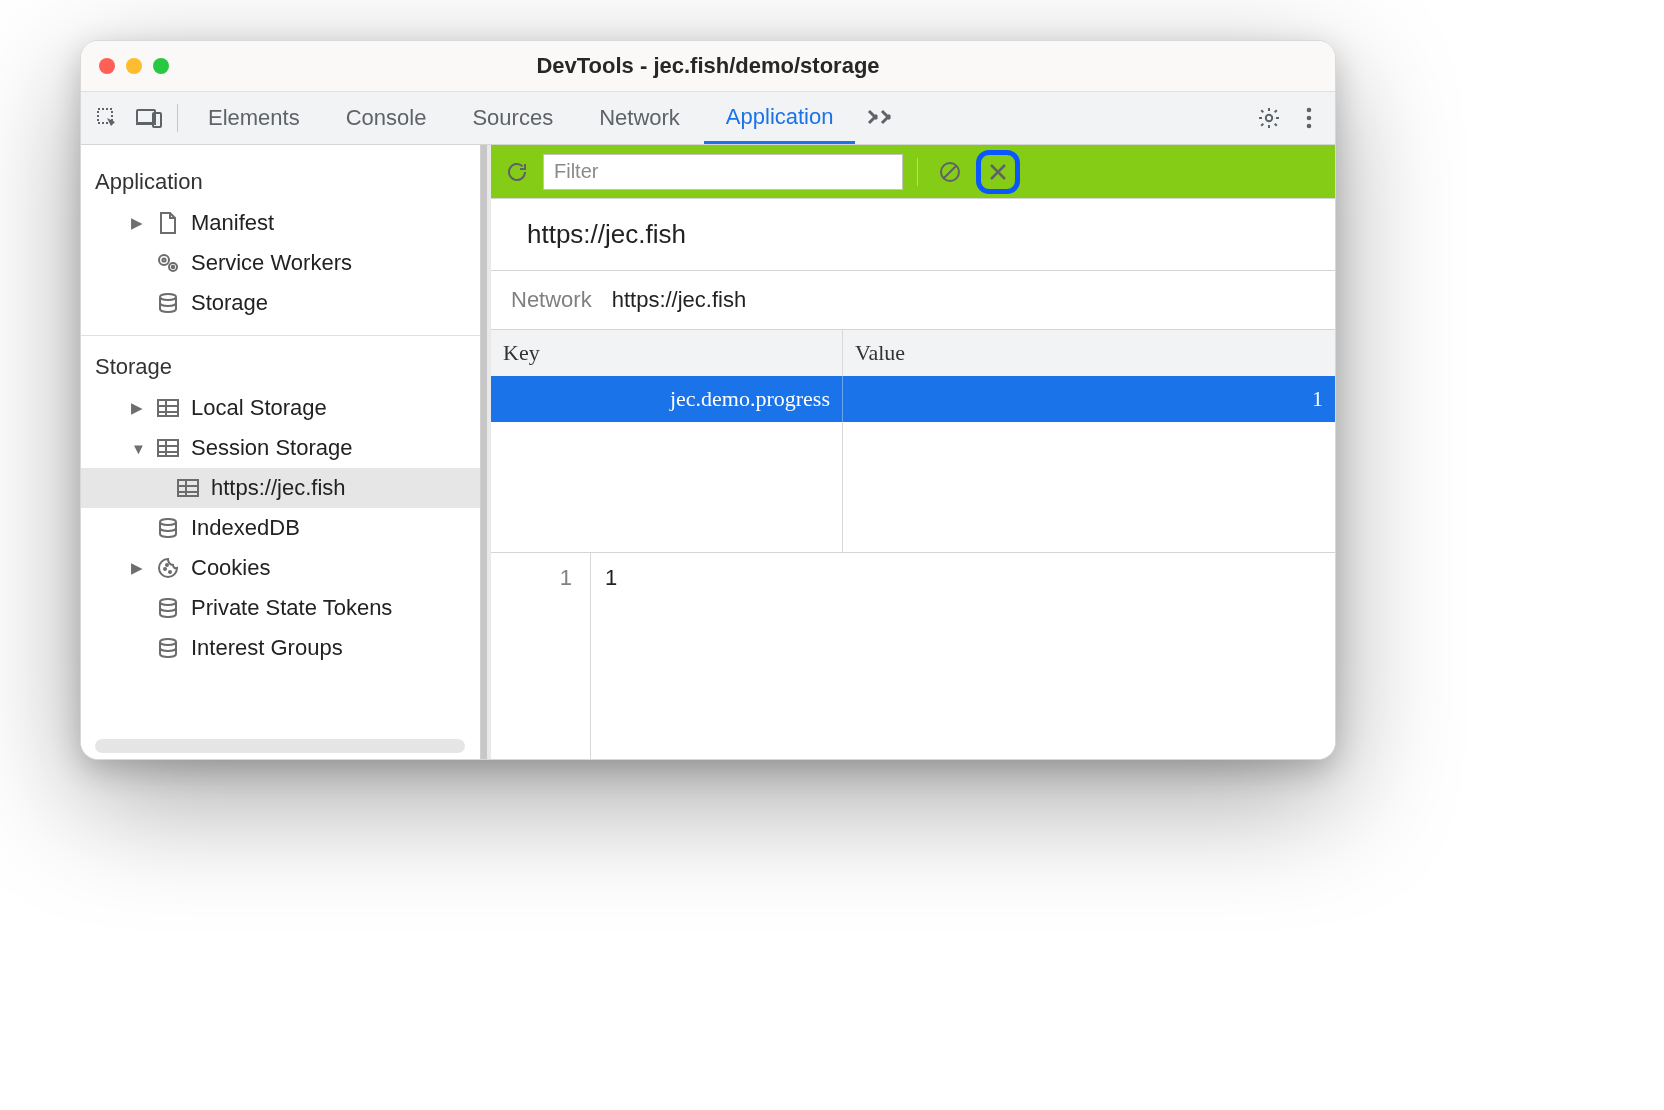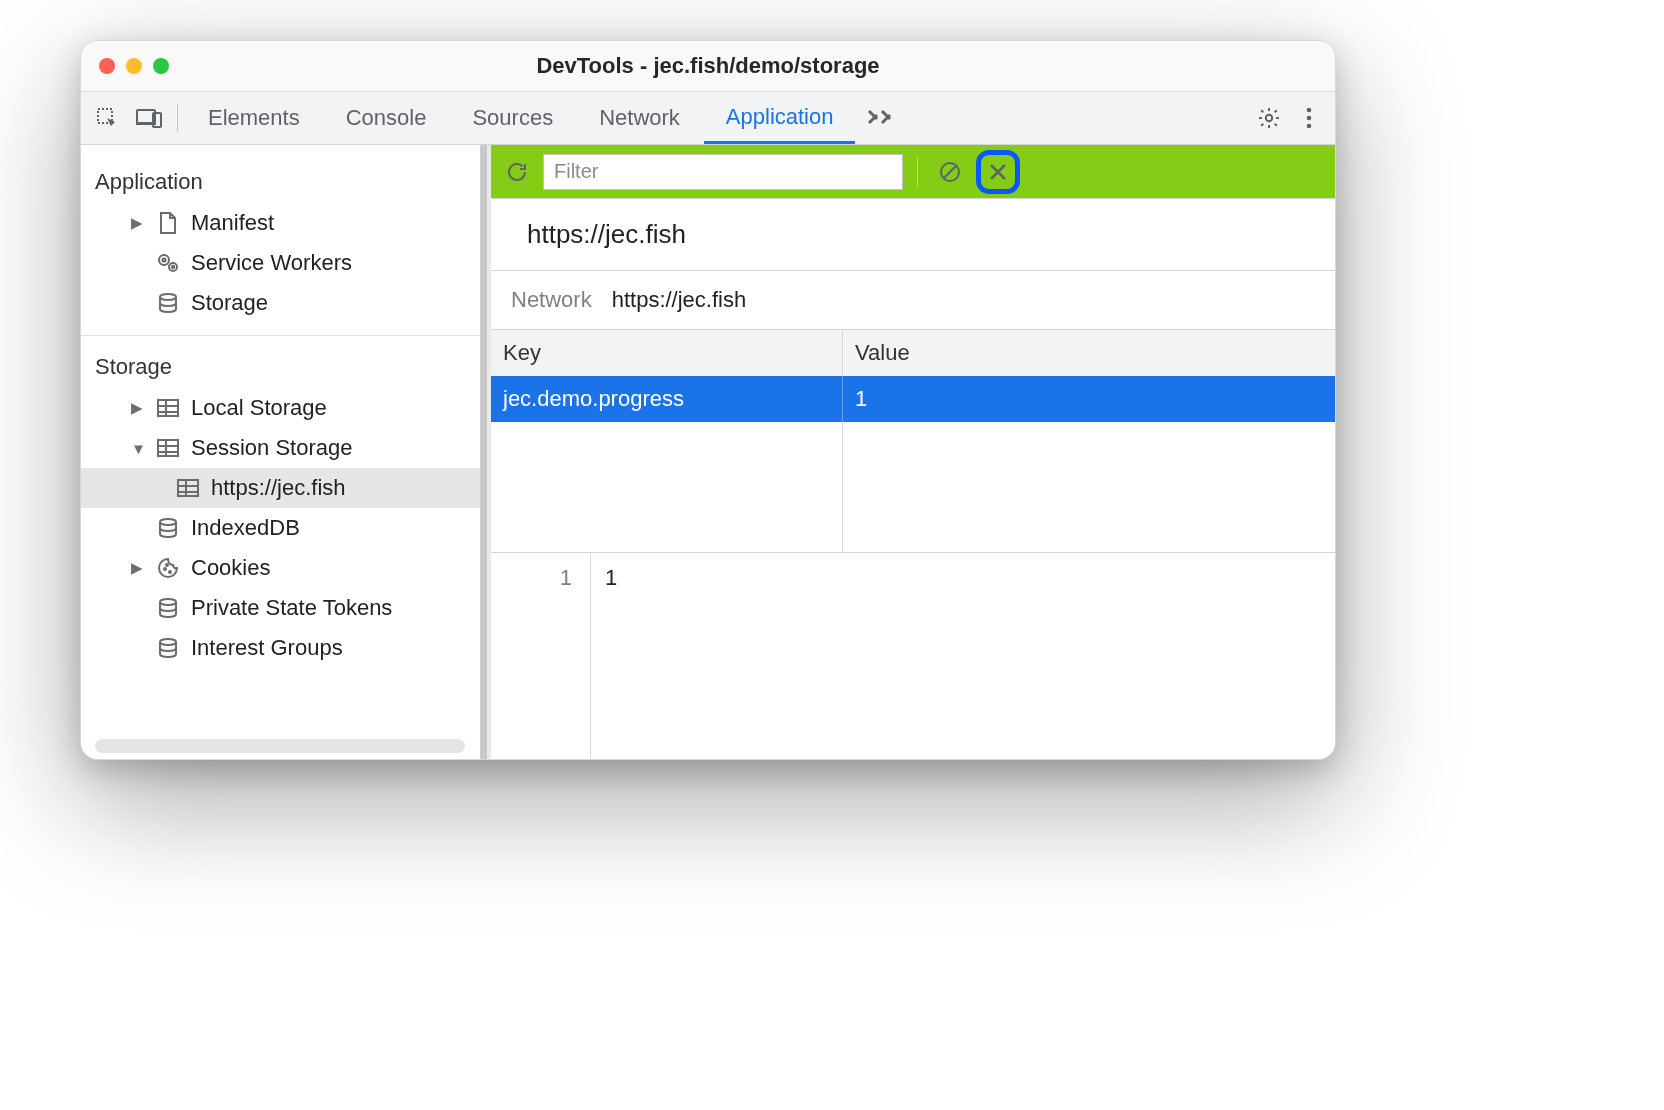--- a/index.html
+++ b/index.html
@@ -172,29 +172,30 @@
     font-size: 22px;
   }
   .origin-row .label { color: #808080; }
   .origin-row .value { color: #222; }
   .kvtable {
     border-bottom: 1px solid #d4d4d4;
   }
   .kvhead, .kvrow {
     display: grid;
     grid-template-columns: 352px 1fr;
+    font-family: Liberation Serif, serif;
   }
   .kvhead { background: #f1f3f4; }
   .kvhead div, .kvrow div {
     padding: 10px 12px;
     font-size: 22px;
     border-right: 1px solid #d8d8d8;
   }
   .kvhead div { color: #333; }
-  .kvrow.selected { background: #1a73e8; color: #fff; }
+  .kvrow.selected { background: #1a73e8; color: #fff; text-align: right; }
   .kvrow div { border-right: 1px solid #d8d8d8; }
   .kvbody-empty {
     height: 130px;
     display: grid;
     grid-template-columns: 352px 1fr;
     border-top: 0;
   }
   .kvbody-empty div { border-right: 1px solid #d8d8d8; }
   .viewer {
     display: grid;

